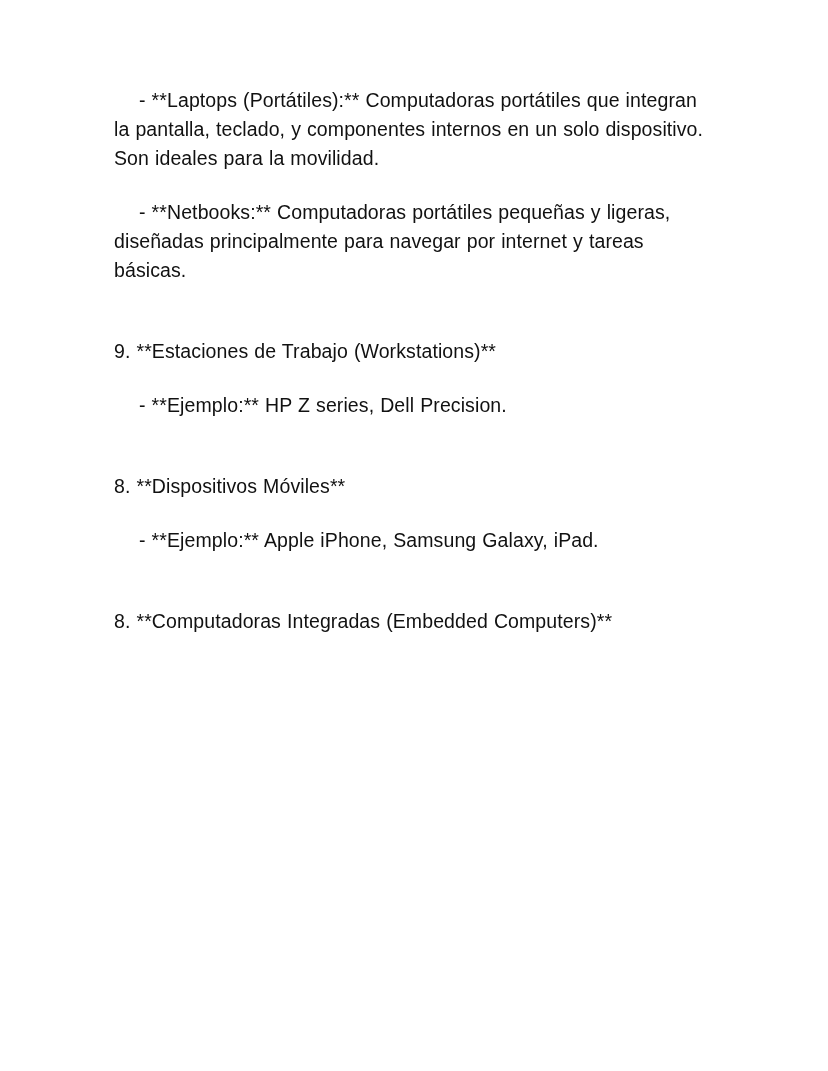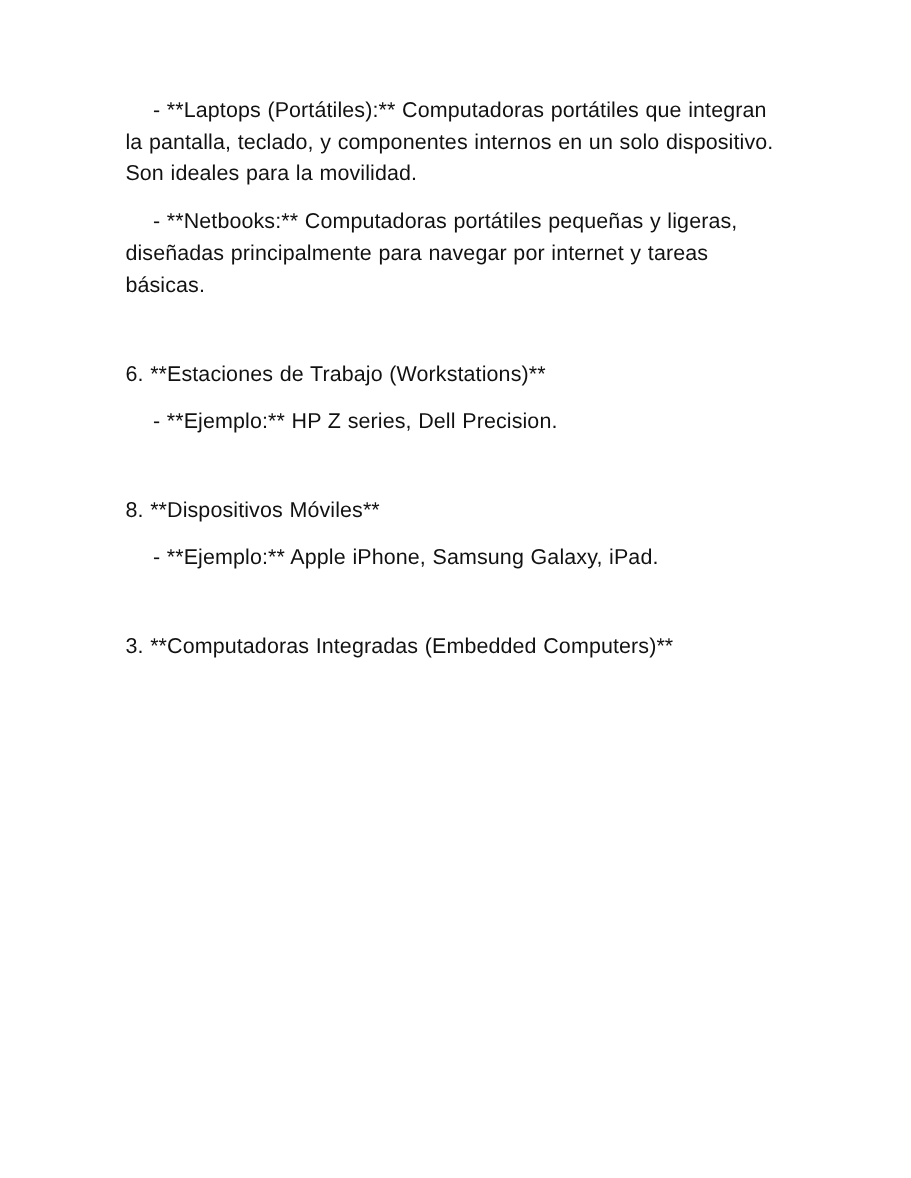--- a/index.html
+++ b/index.html
@@ -25,36 +25,36 @@
   .doc p {
     margin: 0;
     font-size: 19.5px;
     line-height: 29px;
     letter-spacing: 0.1px;
     word-spacing: 0.5px;
     color: #111111;
   }
   .doc p.bullet {
     text-indent: 25px;
-    margin-top: 14px;
+    margin-top: 25px;
   }
   .doc p.section-heading {
     text-indent: 0;
     margin-top: 52px;
   }
   .doc p:first-child {
     margin-top: 0;
   }
 </style>
 </head>
 <body>
 
 <div class="page">
   <div class="doc">
     <p class="bullet">- **Laptops (Portátiles):** Computadoras portátiles que integran la pantalla, teclado, y componentes internos en un solo dispositivo. Son ideales para la movilidad.</p>
     <p class="bullet">- **Netbooks:** Computadoras portátiles pequeñas y ligeras, diseñadas principalmente para navegar por internet y tareas básicas.</p>
-    <p class="section-heading">6. **Estaciones de Trabajo (Workstations)**</p>
+    <p class="section-heading">9. **Estaciones de Trabajo (Workstations)**</p>
     <p class="bullet">- **Ejemplo:** HP Z series, Dell Precision.</p>
     <p class="section-heading">8. **Dispositivos Móviles**</p>
     <p class="bullet">- **Ejemplo:** Apple iPhone, Samsung Galaxy, iPad.</p>
-    <p class="section-heading">3. **Computadoras Integradas (Embedded Computers)**</p>
+    <p class="section-heading">8. **Computadoras Integradas (Embedded Computers)**</p>
   </div>
 </div>
 
 </body></html>

